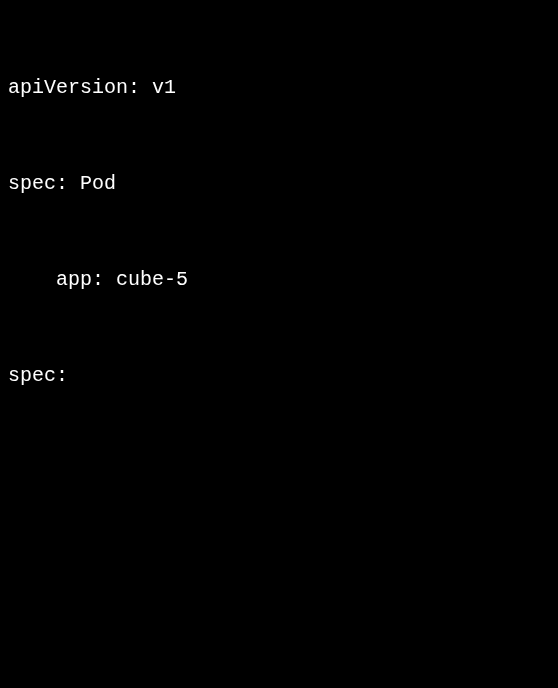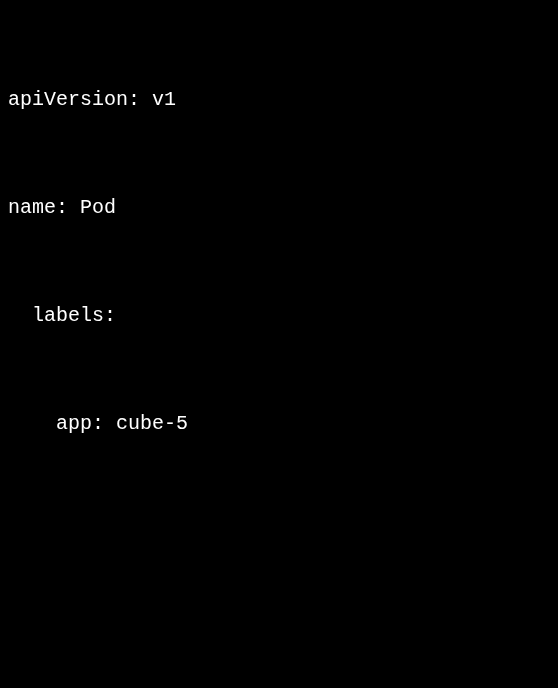--- a/index.html
+++ b/index.html
@@ -16,31 +16,30 @@
       padding: 8px;
       width: 558px;
       height: 688px;
       overflow: hidden;
     }
     .code-block {
       white-space: pre;
     }
     .line {
       display: block;
-      margin-top: 12px;
     }
   </style>
 </head>
 <body>
 
 <div class="code-block">
   <span class="line">apiVersion: v1</span>
-  <span class="line">name: Pod</span>
-  <span class="line">  labels:</span>
+  <span class="line">spec: Pod</span>
   <span class="line">    app: cube-5</span>
+  <span class="line">spec:</span>
   
   
   
   
   
   
   
   
   
   

